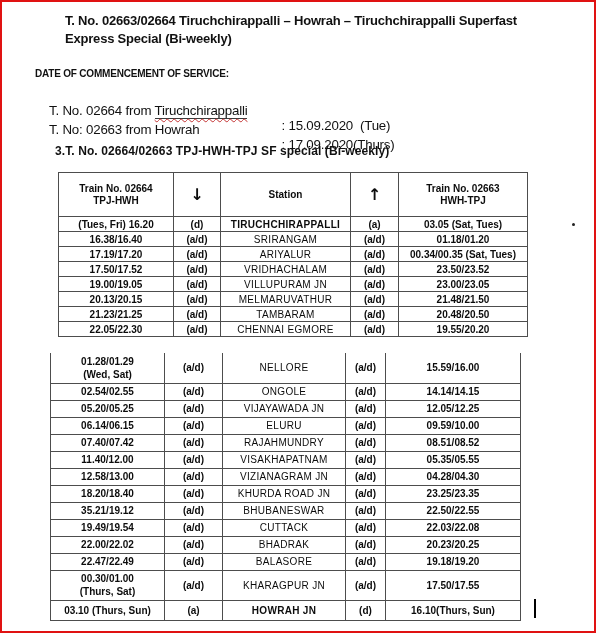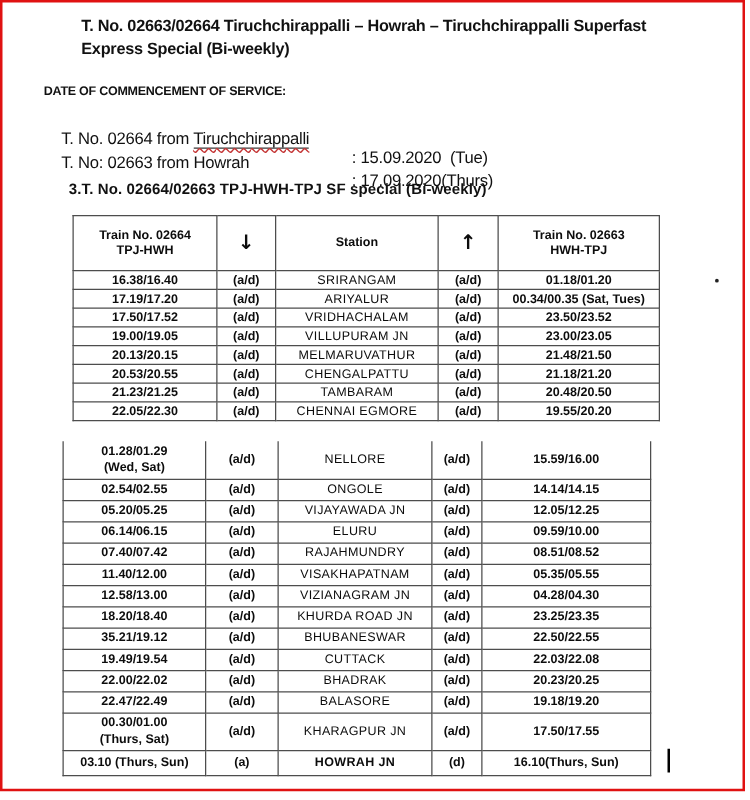--- a/index.html
+++ b/index.html
@@ -105,20 +105,27 @@
         <th>Station</th>
         <th><span class="arrow">↑</span></th>
         <th>
           <div>Train No. 02663</div>
           <div>HWH-TPJ</div>
         </th>
       </tr>
     </thead>
     <tbody id="part1-body">
         <tr>
+          <td class="time">(Tues, Fri) 16.20</td>
+          <td class="marker">(d)</td>
+          <td class="station terminal">TIRUCHCHIRAPPALLI</td>
+          <td class="marker">(a)</td>
+          <td class="time">03.05 (Sat, Tues)</td>
+        </tr>
+        <tr>
           <td class="time">16.38/16.40</td>
           <td class="marker">(a/d)</td>
           <td class="station">SRIRANGAM</td>
           <td class="marker">(a/d)</td>
           <td class="time">01.18/01.20</td>
         </tr>
         <tr>
           <td class="time">17.19/17.20</td>
           <td class="marker">(a/d)</td>
           <td class="station">ARIYALUR</td>
@@ -138,27 +145,20 @@
           <td class="station">VILLUPURAM JN</td>
           <td class="marker">(a/d)</td>
           <td class="time">23.00/23.05</td>
         </tr>
         <tr>
           <td class="time">20.13/20.15</td>
           <td class="marker">(a/d)</td>
           <td class="station">MELMARUVATHUR</td>
           <td class="marker">(a/d)</td>
           <td class="time">21.48/21.50</td>
-        </tr>
-        <tr>
-          <td class="time">20.53/20.55</td>
-          <td class="marker">(a/d)</td>
-          <td class="station">CHENGALPATTU</td>
-          <td class="marker">(a/d)</td>
-          <td class="time">21.18/21.20</td>
         </tr>
         <tr>
           <td class="time">21.23/21.25</td>
           <td class="marker">(a/d)</td>
           <td class="station">TAMBARAM</td>
           <td class="marker">(a/d)</td>
           <td class="time">20.48/20.50</td>
         </tr>
         <tr>
           <td class="time">22.05/22.30</td>

